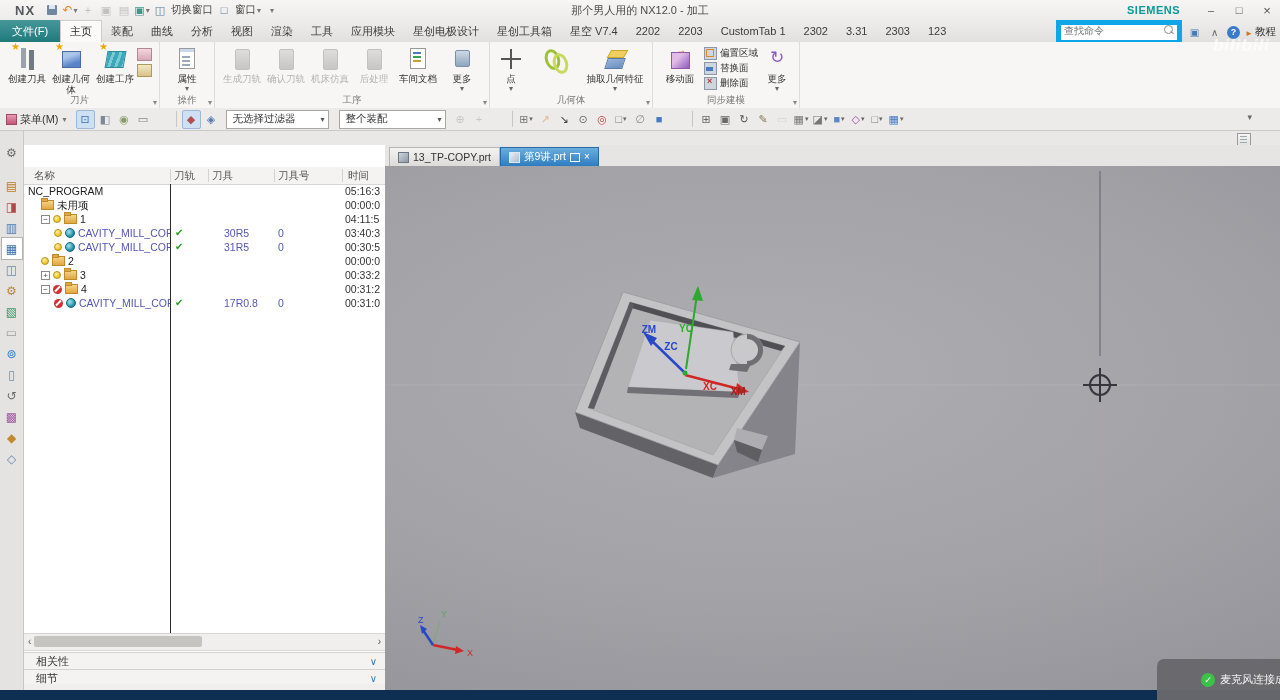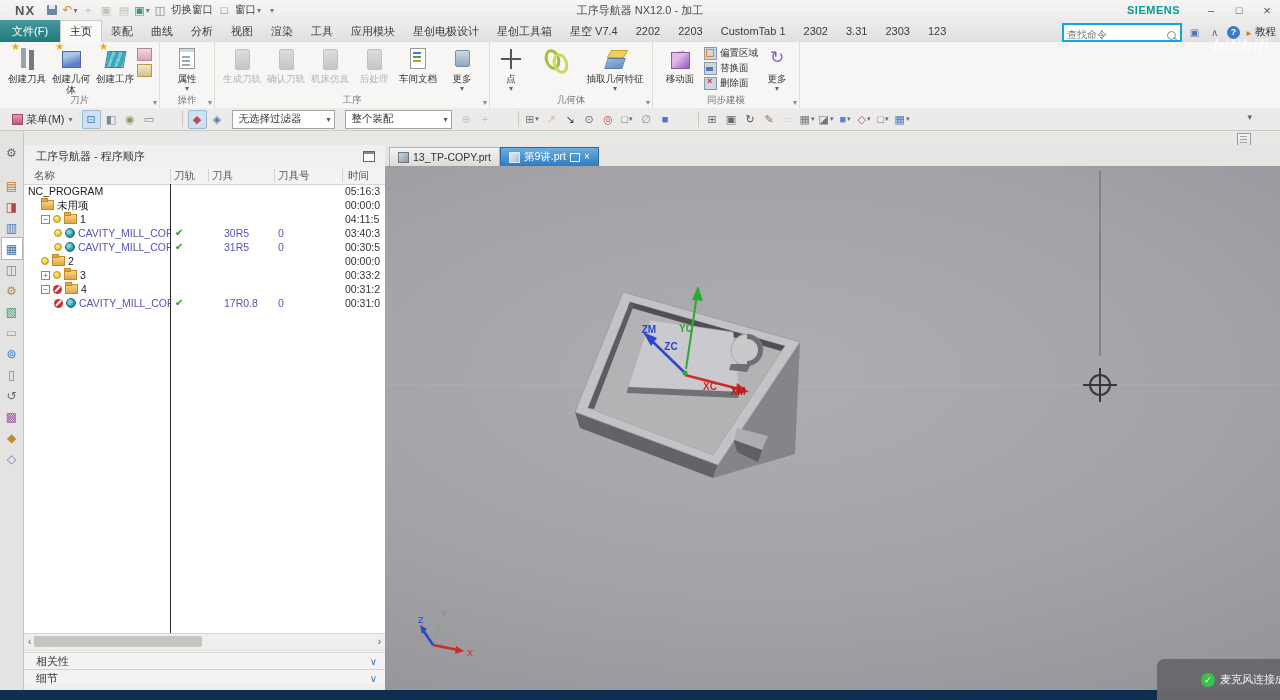--- a/index.html
+++ b/index.html
@@ -28,21 +28,21 @@
   .wc-max::before{content:"□";}
   .wc-close::before{content:"×";font-size:13px;}
   
   #menurow{left:0;top:20px;width:1280px;height:22px;background:linear-gradient(#eeedec,#e2e0de);
            display:flex;align-items:stretch;border-bottom:1px solid #d8d6d3;}
   .filetab{background:linear-gradient(#46989a,#1f7a7c);color:#fff;padding:9px 12px;display:flex;
            align-items:center;font-size:11px;}
   .mtab{padding:8px 9px;display:flex;align-items:center;color:#3c3c3c;font-size:11px;white-space:nowrap;}
   .mtab.active{background:#fbfaf9;border:1px solid #cfcdca;border-bottom:none;color:#222;}
   #menuright{position:absolute;right:4px;top:22px;height:20px;display:flex;align-items:center;gap:5px;}
-  .searchbox{width:116px;height:15px;background:#fff;border:2px solid #0ea5e9;display:flex;align-items:flex-end;gap:33px;}
+  .searchbox{width:116px;height:15px;background:#fff;border:5px solid #0ea5e9;display:flex;align-items:flex-start;gap:33px;}
   .searchbox input{border:none;outline:none;flex:1;font-size:10px;padding:0 3px;color:#555;
                    font-family:inherit;background:transparent;min-width:0;}
   .mag{width:7px;height:7px;border:1.4px solid #8a8a8a;border-radius:50%;position:relative;margin-right:4px;flex:none;}
   .mag::after{content:"";position:absolute;left:5px;top:6px;width:4px;height:1.4px;background:#8a8a8a;transform:rotate(40deg);}
   .hicon{width:15px;height:15px;display:flex;align-items:center;justify-content:center;font-size:10px;color:#4a7ab5;}
   .helpq{width:13px;height:13px;border-radius:50%;background:#3a7ac8;color:#fff;display:flex;
          align-items:center;justify-content:center;font-size:9px;font-weight:bold;}
   .helpq::before{content:"?";}
   .chevup::before{content:"∧";color:#667;}
   .panelic::before{content:"▣";color:#4a7ab5;}
@@ -86,21 +86,21 @@
   .srow{display:flex;align-items:center;gap:3px;height:12px;font-size:9.5px;color:#333;}
   .si{width:11px;height:11px;background:#cfd6de;border:1px solid #8a98a8;position:relative;flex:none;}
   .si-off::after{content:"";position:absolute;left:1px;top:1px;width:6px;height:6px;border:1.5px solid #e08828;}
   .si-rep::after{content:"";position:absolute;left:1px;top:4px;width:7px;height:4px;background:#4a7ac0;}
   .si-del::after{content:"×";position:absolute;left:2px;top:-2px;color:#c03030;font-size:9px;font-weight:bold;}
   .bladeextra{display:flex;flex-direction:column;gap:3px;margin:4px 2px 0 0;}
   .bx{width:13px;height:11px;border:1px solid #b08898;background:linear-gradient(#f2d7de,#d9a8b8);}
   .bx2{background:linear-gradient(#f2e7c7,#d9c288);border-color:#b09858;}
   
   #toolrow{left:0;top:108px;width:1280px;height:23px;background:#edebe9;border-bottom:1px solid #cbc9c6;
-           display:flex;align-items:center;padding-left:12px;box-sizing:border-box;}
+           display:flex;align-items:center;padding-left:6px;box-sizing:border-box;}
   .menubtn{display:flex;align-items:center;gap:3px;margin-right:8px;}
   .menuic{width:9px;height:9px;background:linear-gradient(#e89ab0,#c05878);border:1px solid #a04868;}
   .tbi{width:17px;height:17px;display:inline-flex;align-items:center;justify-content:center;
        font-size:11px;margin:0 1px;position:relative;border-radius:2px;}
   .tbi.hl{background:#cfe0f2;border:1px solid #9ab8d8;}
   .tbi.dis{opacity:.45;}
   .tbi .g{font-style:normal;}
   .tbi .tdd{font-style:normal;font-size:7px;color:#666;margin-left:1px;}
   .tbi .tdd::before{content:"▾";}
   .tsep{width:1px;height:16px;background:#c9c7c4;margin:0 4px;}
@@ -200,21 +200,21 @@
   <span class="qai undo dd">↶</span>
   <span class="qai gray">+</span>
   <span class="qai gray">▣</span>
   <span class="qai gray">▤</span>
   <span class="qai tealwin dd">▣</span>
   <span class="qai" style="color:#5a7a9a;">◫</span>
   <span class="qlabel">切换窗口</span>
   <span class="qai" style="color:#5a7a9a;">□</span>
   <span class="qlabel dd">窗口</span>
   <span class="qai" style="font-size:8px;color:#777;">▾</span>
-  <span id="titlecenter">工序导航器 NX12.0 - 加工</span>
+  <span id="titlecenter">那个男人用的 NX12.0 - 加工</span>
   <span id="titleright">
     <span class="siemens">SIEMENS</span>
     <span class="wc wc-min"></span>
     <span class="wc wc-max"></span>
     <span class="wc wc-close"></span>
   </span>
 </div>
 
 <div id="menurow" class="abs">
   <span class="filetab">文件(F)</span>
@@ -587,24 +587,20 @@
       <i style="font-style: normal; color: rgb(192, 138, 48);" class="g">◆</i>
     </span>
 
     <span class="rbi">
       <i style="font-style: normal; color: rgb(106, 138, 176);" class="g">◇</i>
     </span>
 
 </div>
 
 <div id="navigator" class="abs">
-  <div id="navhead">
-    <span class="t">工序导航器 - 程序顺序</span>
-    <span class="floatic"></span>
-  </div>
   <div id="navcols">
     <span style="left:10px;">名称</span>
     <span style="left:150px;">刀轨</span>
     <span style="left:188px;">刀具</span>
     <span style="left:254px;">刀具号</span>
     <span style="left:324px;">时间</span>
     <span class="csep" style="left:146px;"></span>
     <span class="csep" style="left:184px;"></span>
     <span class="csep" style="left:250px;"></span>
     <span class="csep" style="left:318px;"></span>

